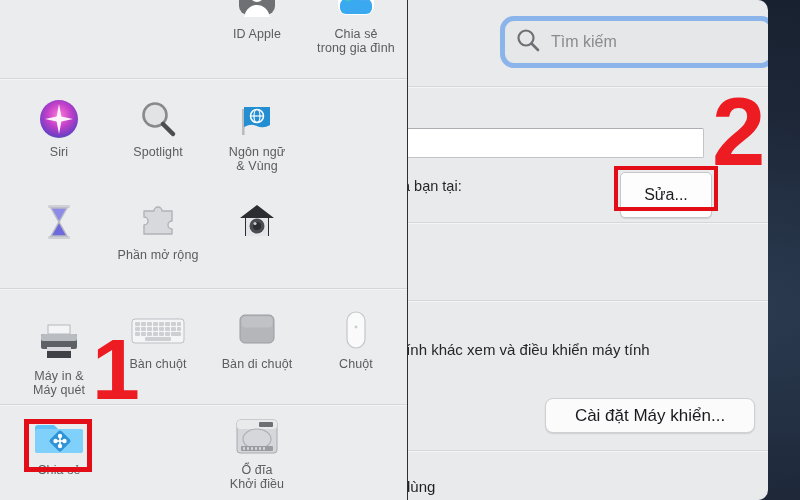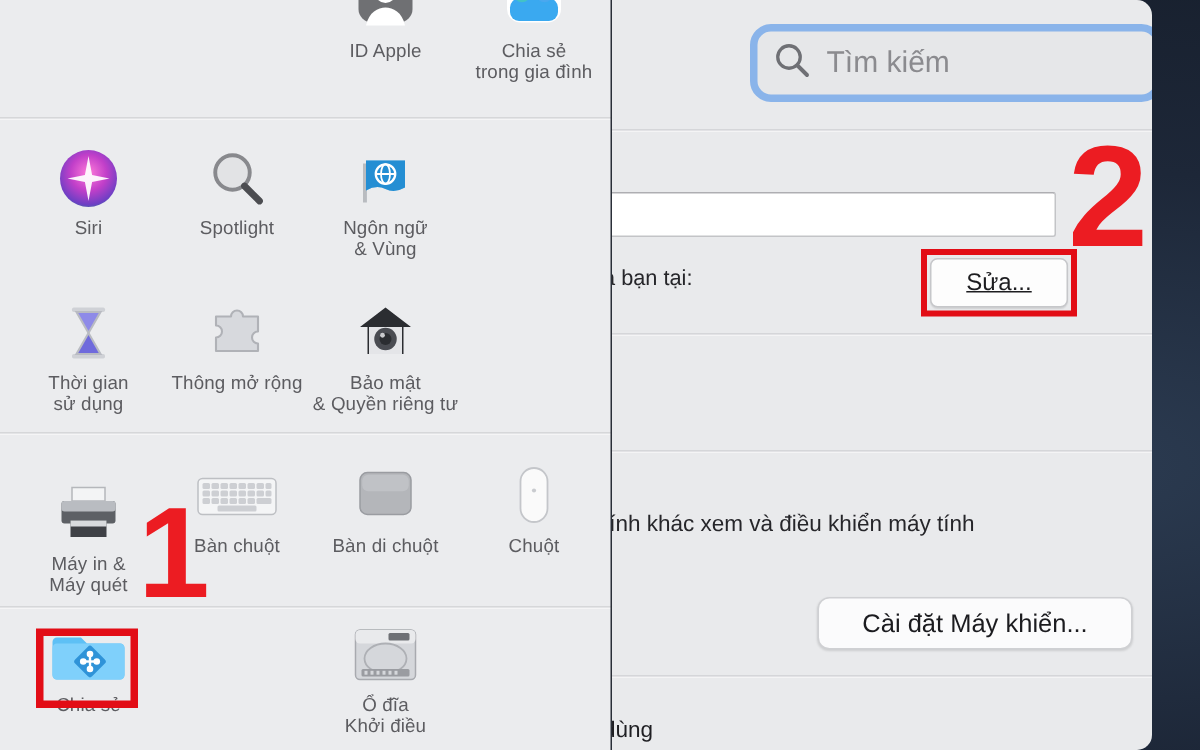--- a/index.html
+++ b/index.html
@@ -73,21 +73,21 @@
     border-radius: 14px;
     background: #e6e7e9;
   }
   .search-inner {
     position: absolute; inset: 5px;
     display: flex; align-items: center;
     padding-left: 10px;
     gap: 10px;
   }
   .search-placeholder {
-    font-size: 20px; color: #8b8b8f;
+    font-size: 16px; color: #8b8b8f;
   }
 
   
   .text-field {
     position: absolute; left: -6px; top: 128px;
     width: 302px; height: 30px;
     background: #ffffff;
     border: 1px solid #c3c4c7;
     border-top-color: #aeaeb2;
     border-radius: 2px;
@@ -96,28 +96,27 @@
   .rp-text {
     position: absolute;
     font-size: 14.5px;
     color: #26262a;
     white-space: nowrap;
   }
 
   
   .sua-btn {
     position: absolute; left: 212px; top: 172px;
-    width: 92px; height: 33px;
+    width: 92px; height: 46px;
     background: #fdfdfd;
     border: 1px solid #c6c7ca;
     border-radius: 5px;
     display: flex; align-items: center; justify-content: center;
     font-size: 16px; color: #1d1d20;
     box-shadow: 0 1px 1px rgba(0,0,0,.10);
-    text-decoration: underline;
   }
   
   .sua-hl {
     position: absolute; left: 206px; top: 166px;
     width: 104px; height: 45px;
     border: 4px solid #e20d16;
   }
 
   .cai-dat-btn {
     position: absolute; left: 137px; top: 398px;
@@ -237,45 +236,41 @@
       <div class="pane-icon">
         <svg width="44" height="44" viewBox="0 0 44 44">
           <rect x="11" y="5" width="22" height="3" rx="1.2" fill="#cfd1d6"></rect>
           <rect x="11" y="36" width="22" height="3" rx="1.2" fill="#cfd1d6"></rect>
           <path d="M14 8 h16 l-8 14 z" fill="#8e8ae8"></path>
           <path d="M14 36 h16 l-8 -14 z" fill="#6f6adc"></path>
           <path d="M14 8 h16 l-8 14 z" fill="none" stroke="#b9bbc2" stroke-width="1.4"></path>
           <path d="M14 36 h16 l-8 -14 z" fill="none" stroke="#b9bbc2" stroke-width="1.4"></path>
         </svg>
       </div>
-      <div class="pane-label">Thời gian
-sử dụng</div>
     </div>
 
     <div class="pane-item" style="left:109px; top:199px">
       <div class="pane-icon">
         <svg width="44" height="44" viewBox="0 0 44 44">
           <path d="M8 11h10a4 4 0 118 0h10v10a4 4 0 100 8v5H8v-9a4 4 0 100-8z" fill="#d7d9dd" stroke="#b0b2b7" stroke-width="1.4" stroke-linejoin="round"></path>
         </svg>
       </div>
-      <div class="pane-label">Thông mở rộng</div>
+      <div class="pane-label">Phần mở rộng</div>
     </div>
 
     <div class="pane-item" style="left:208px; top:199px">
       <div class="pane-icon">
         <svg width="44" height="44" viewBox="0 0 44 44">
           <path d="M22 5 L39 18 H34 V36 H10 V18 H5 Z" fill="#2b2d31"></path>
           <rect x="11" y="18" width="22" height="18" fill="#e4e5e8"></rect>
           <circle cx="22" cy="26" r="7.5" fill="#4a4c52"></circle>
           <circle cx="22" cy="26" r="4" fill="#2b2d31"></circle>
           <circle cx="20" cy="23.5" r="1.6" fill="#c9cacd"></circle>
         </svg>
       </div>
-      <div class="pane-label">Bảo mật
-&amp; Quyền riêng tư</div>
     </div>
 
     <div class="pane-item" style="left:10px; top:320px">
       <div class="pane-icon">
         <svg width="48" height="44" viewBox="0 0 48 44">
           <rect x="13" y="4" width="22" height="9" fill="#f3f4f5" stroke="#b5b7bb" stroke-width="1"></rect>
           <rect x="6" y="13" width="36" height="15" rx="2" fill="#5d6065"></rect>
           <rect x="6" y="13" width="36" height="7" rx="2" fill="#b9bcc1"></rect>
           <rect x="12" y="26" width="24" height="11" fill="#3f4146"></rect>
           <rect x="12" y="26" width="24" height="4" fill="#d8dadd"></rect>

